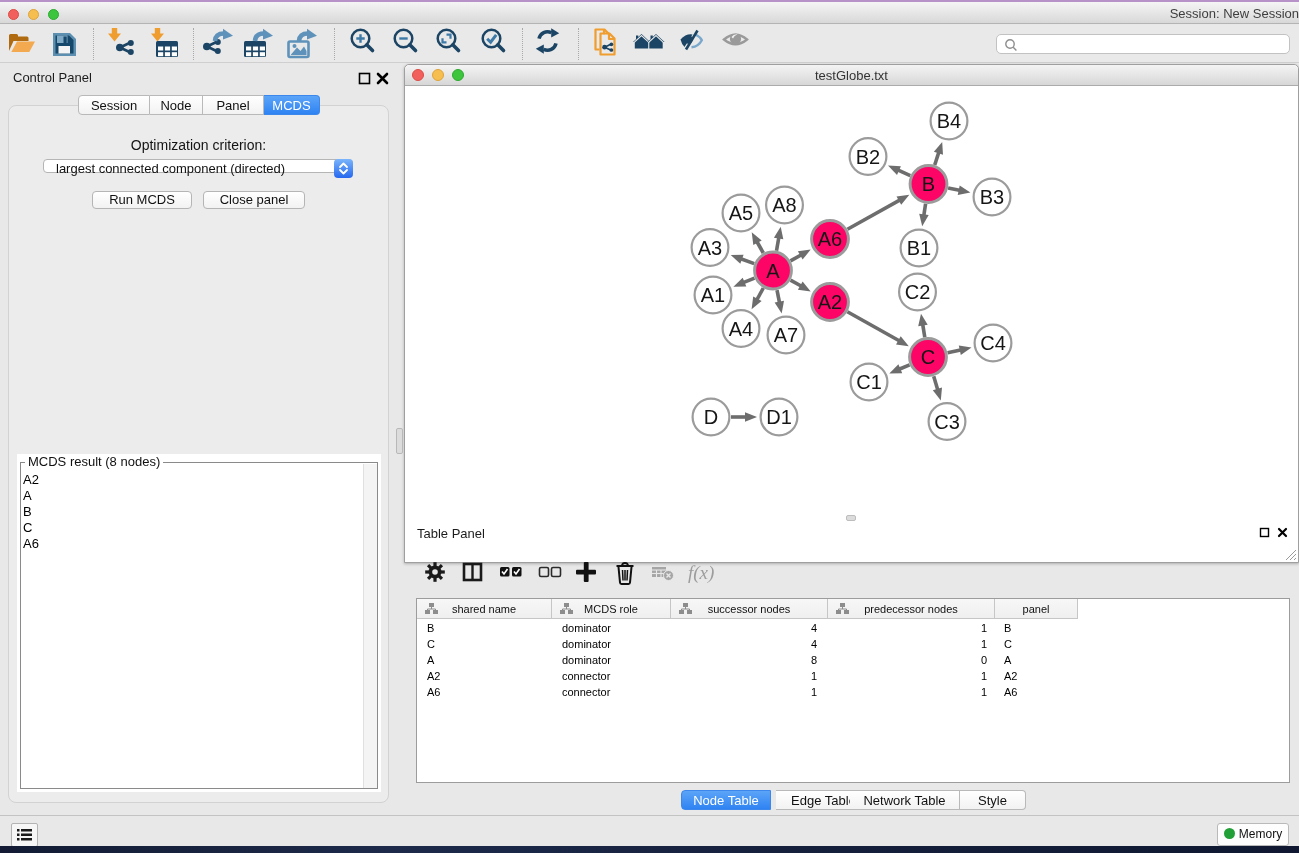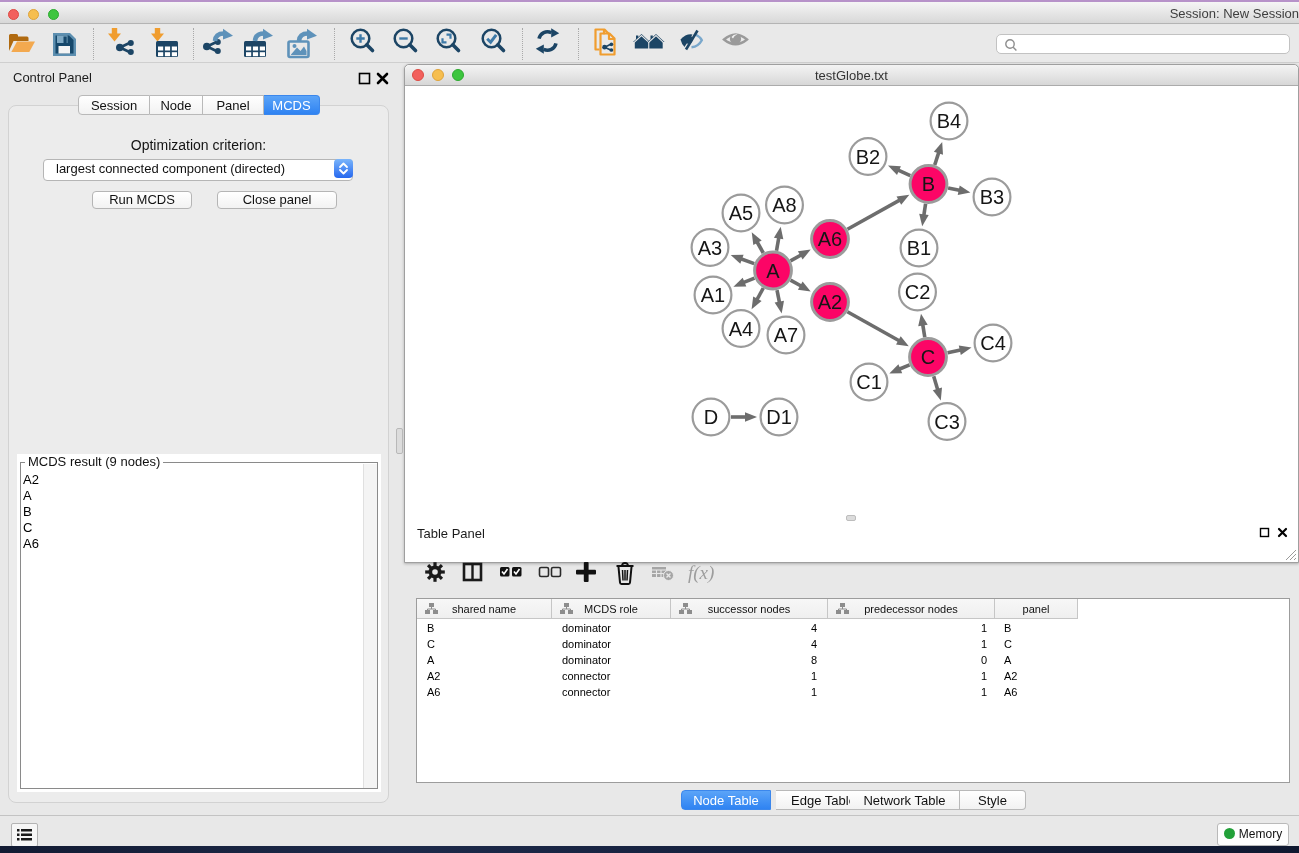--- a/index.html
+++ b/index.html
@@ -14,21 +14,21 @@
 #searchbox{position:absolute;left:996px;top:9px;width:294px;height:20px;background:#fff;border:1px solid #c2c2c2;border-radius:5px}
 
 #cpanel{left:0;top:64px;width:396px;height:751px}
 #cphead{position:absolute;left:13px;top:6px;font-size:13px;color:#1c1c1c}
 .winbtn{position:absolute;top:8px}
 #cptabs{position:absolute;left:78px;top:31px;height:20px;font-size:13px;z-index:3}
 .tab{position:absolute;top:0;height:20px;line-height:19px;text-align:center;background:linear-gradient(#ffffff,#f2f2f2);border:1px solid #b9b9b9;color:#111}
 .tab.sel{background:linear-gradient(#5ba4f8,#2f83f2);border-color:#3b87ec;color:#fff}
 #cpbody{position:absolute;left:8px;top:41px;width:381px;height:698px;background:#ececec;border:1px solid #d2d2d2;border-radius:8px}
 #optlabel{position:absolute;left:0;width:100%;top:31px;text-align:center;font-size:14px;color:#141414}
-#dropdown{position:absolute;left:34px;top:53px;width:310px;height:22px;background:#fff;border:1px solid #b5b5b5;border-radius:4px;font-size:13px;line-height:17px;color:#111;padding-left:12px}
+#dropdown{position:absolute;left:34px;top:53px;width:310px;height:14px;background:#fff;border:1px solid #b5b5b5;border-radius:4px;font-size:13px;line-height:17px;color:#111;padding-left:12px}
 #dropstep{position:absolute;right:-1px;top:-1px;width:19px;height:19px;border-radius:4px;background:linear-gradient(#7ab5fb,#2668ef);}
 .btn{position:absolute;height:18px;background:linear-gradient(#ffffff,#f2f2f2);border:1px solid #b5b5b5;border-radius:4px;font-size:13px;text-align:center;line-height:16px;color:#111}
 #mcdsbox{position:absolute;left:8px;top:348px;width:364px;height:338px;background:#fff}
 #mcdsborder{position:absolute;left:3px;top:8px;right:3px;bottom:3px;border:1px solid #8a8a8a}
 #mcdslegend{position:absolute;left:8px;top:0px;background:#fff;padding:0 3px;font-size:13px;color:#111}
 #mcdslist{position:absolute;left:6px;top:18px;font-size:13px;color:#000;line-height:16px}
 #mcdsscroll{position:absolute;right:4px;top:10px;width:14px;bottom:4px;background:#f4f4f4;border-left:1px solid #e0e0e0}
 
 #netwin{left:404px;top:64px;width:895px;height:499px;background:#fff;border:1px solid #9f9f9f;border-radius:5px 5px 0 0;box-shadow:0 1px 3px rgba(0,0,0,.25)}
 #nettitle{position:absolute;left:0;top:0;width:100%;height:21px;background:linear-gradient(#f4f4f4,#d7d7d7);border-bottom:1px solid #ababab;border-radius:5px 5px 0 0}
@@ -229,24 +229,24 @@
   </div>
   <div id="cpbody">
     <div id="optlabel">Optimization criterion:</div>
     <div id="dropdown">largest connected component (directed)
       <div id="dropstep"><svg width="19" height="19" viewBox="0 0 19 19">
             <path d="M6 8 L9.5 4.5 L13 8" fill="none" stroke="#fff" stroke-width="1.8" stroke-linejoin="round" stroke-linecap="round"></path>
             <path d="M6 11 L9.5 14.5 L13 11" fill="none" stroke="#fff" stroke-width="1.8" stroke-linejoin="round" stroke-linecap="round"></path>
           </svg></div>
     </div>
     <div class="btn" style="left:83px;top:85px;width:100px">Run MCDS</div>
-    <div class="btn" style="left:208px;top:85px;width:120px">Close panel</div>
+    <div class="btn" style="left:194px;top:85px;width:102px">Close panel</div>
     <div id="mcdsbox">
       <div id="mcdsborder"></div>
-      <div id="mcdslegend">MCDS result (9 nodes)</div>
+      <div id="mcdslegend">MCDS result (8 nodes)</div>
       <div id="mcdslist">A2<br>A<br>B<br>C<br>A6</div>
       <div id="mcdsscroll"></div>
     </div>
   </div>
 </div>
 
 <div class="abs" id="netwin">
   <div id="nettitle">
     <div class="tl" style="left:7px;top:4px;width:12px;height:12px;background:#f2605d;border:1px solid #dd4b44"></div>
     <div class="tl" style="left:27px;top:4px;width:12px;height:12px;background:#f6be4f;border:1px solid #dfa33a"></div>

